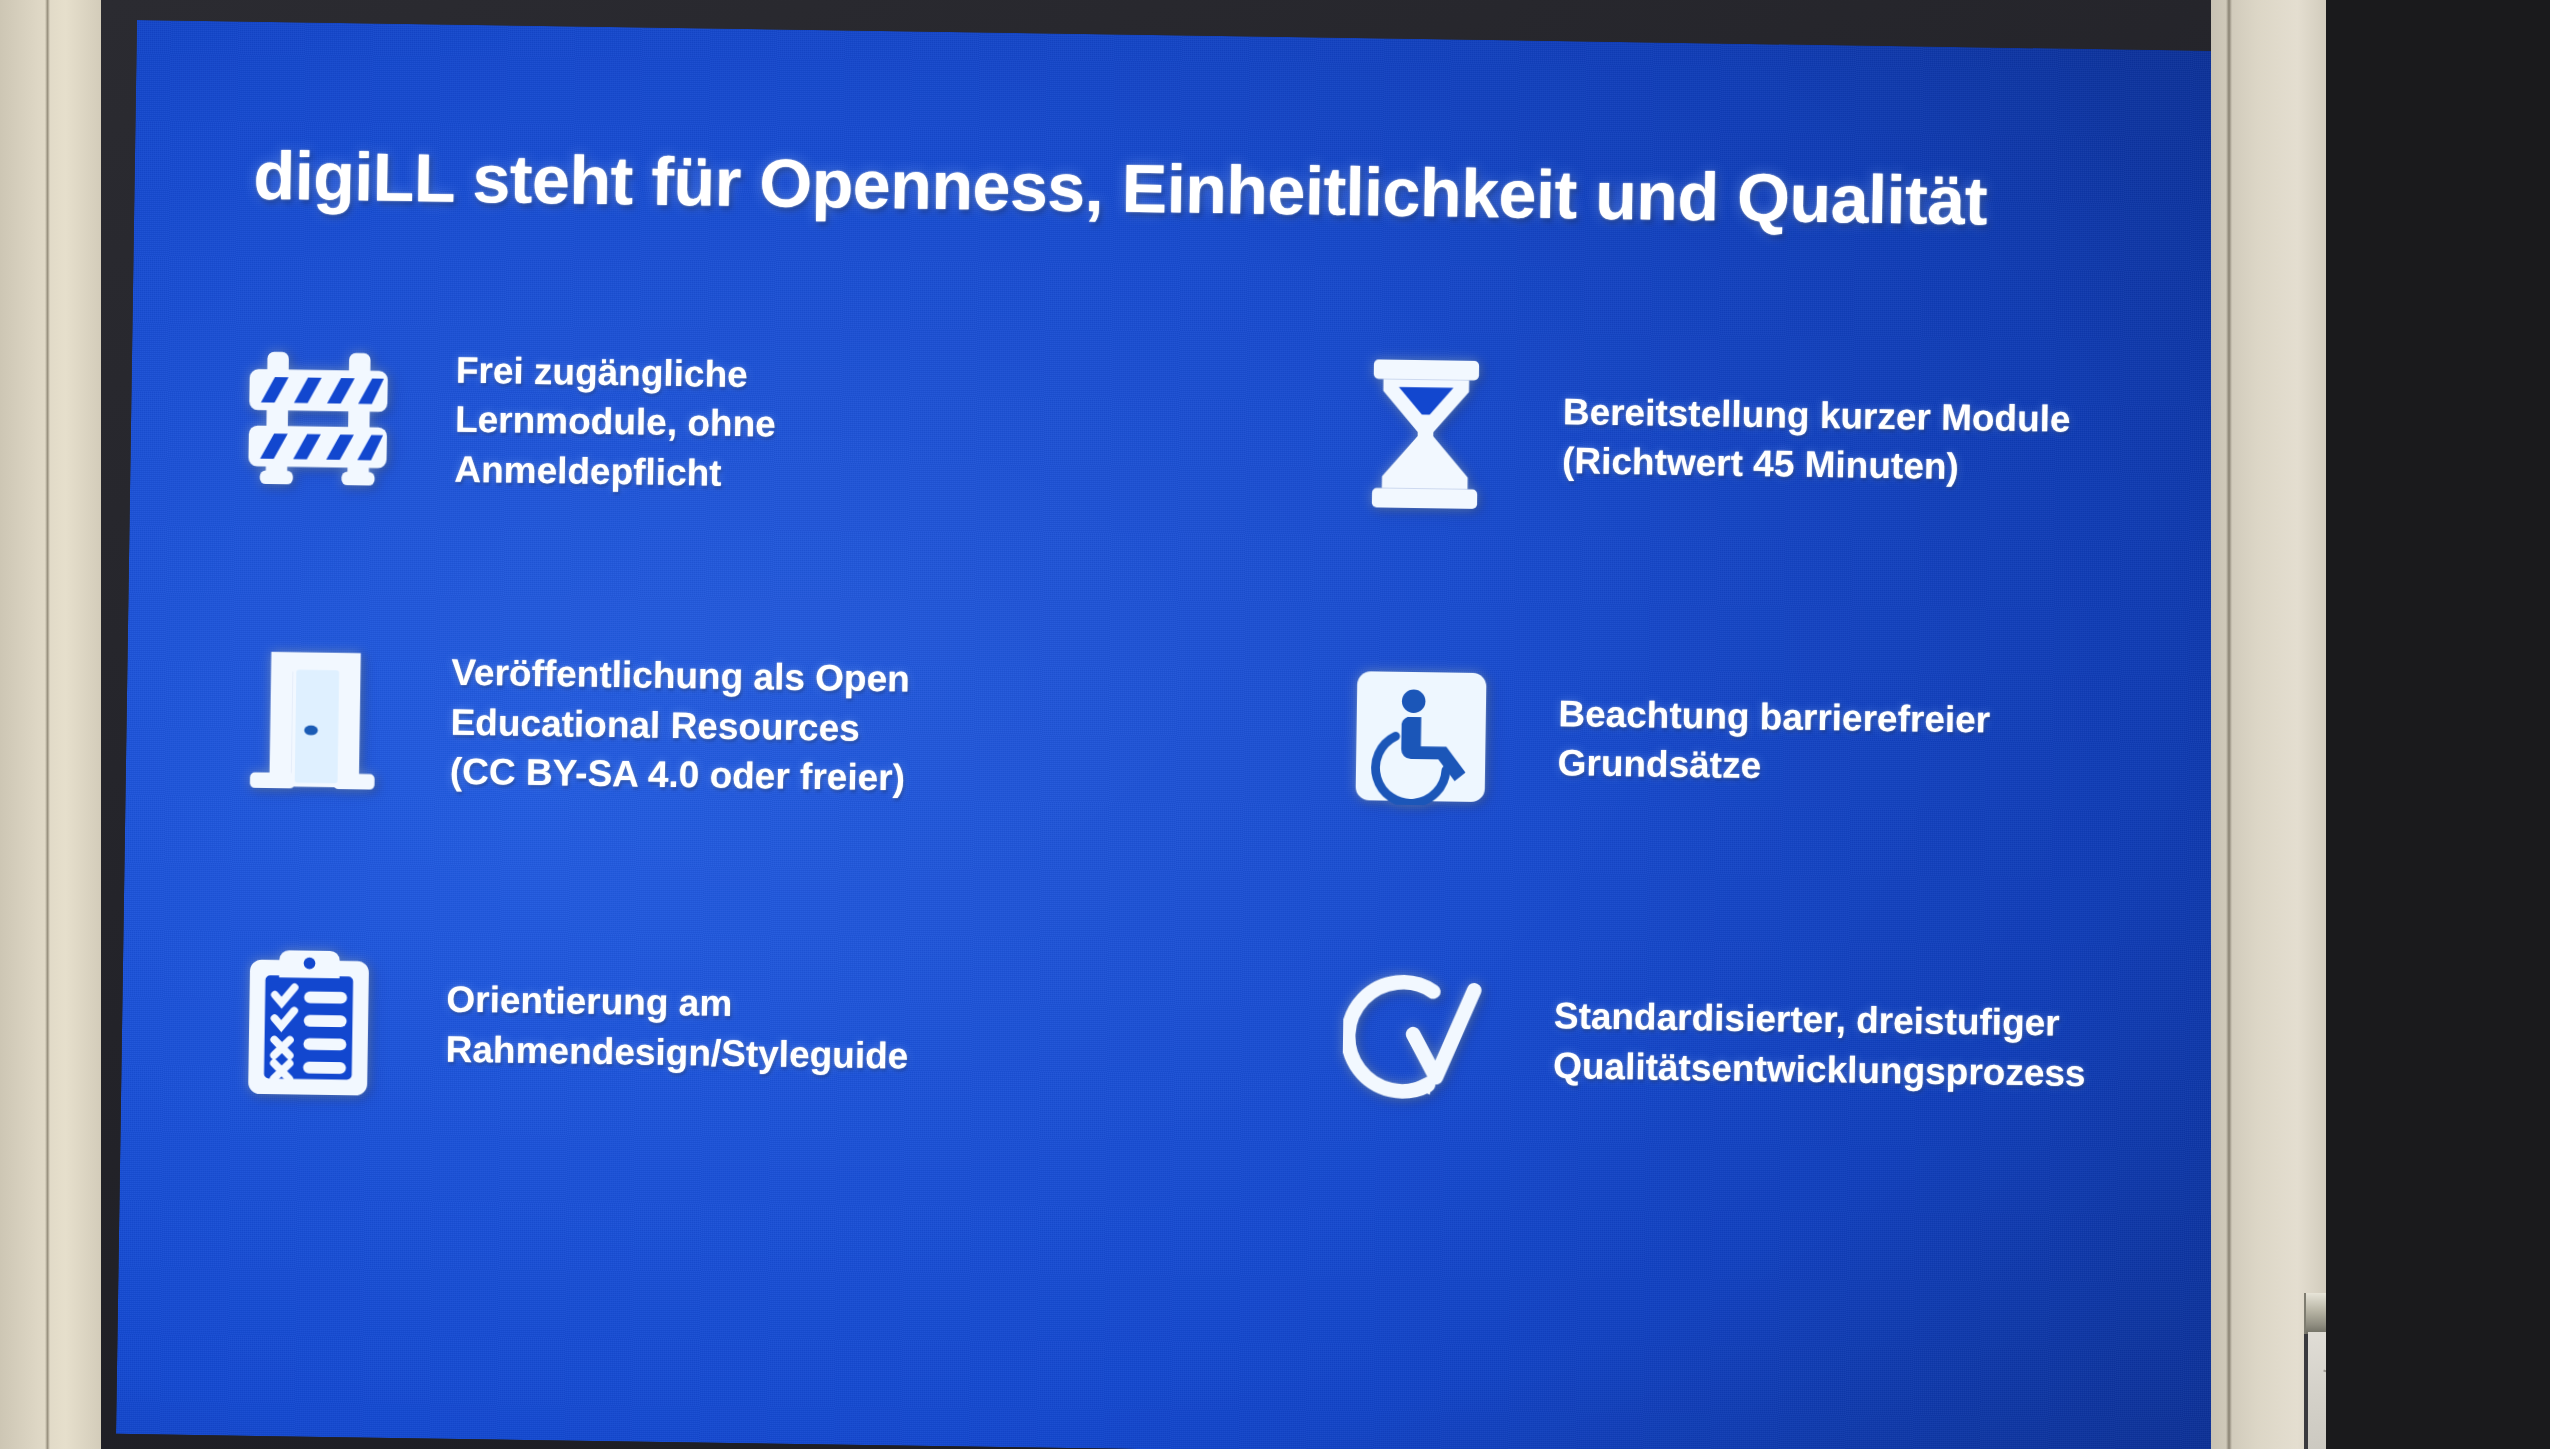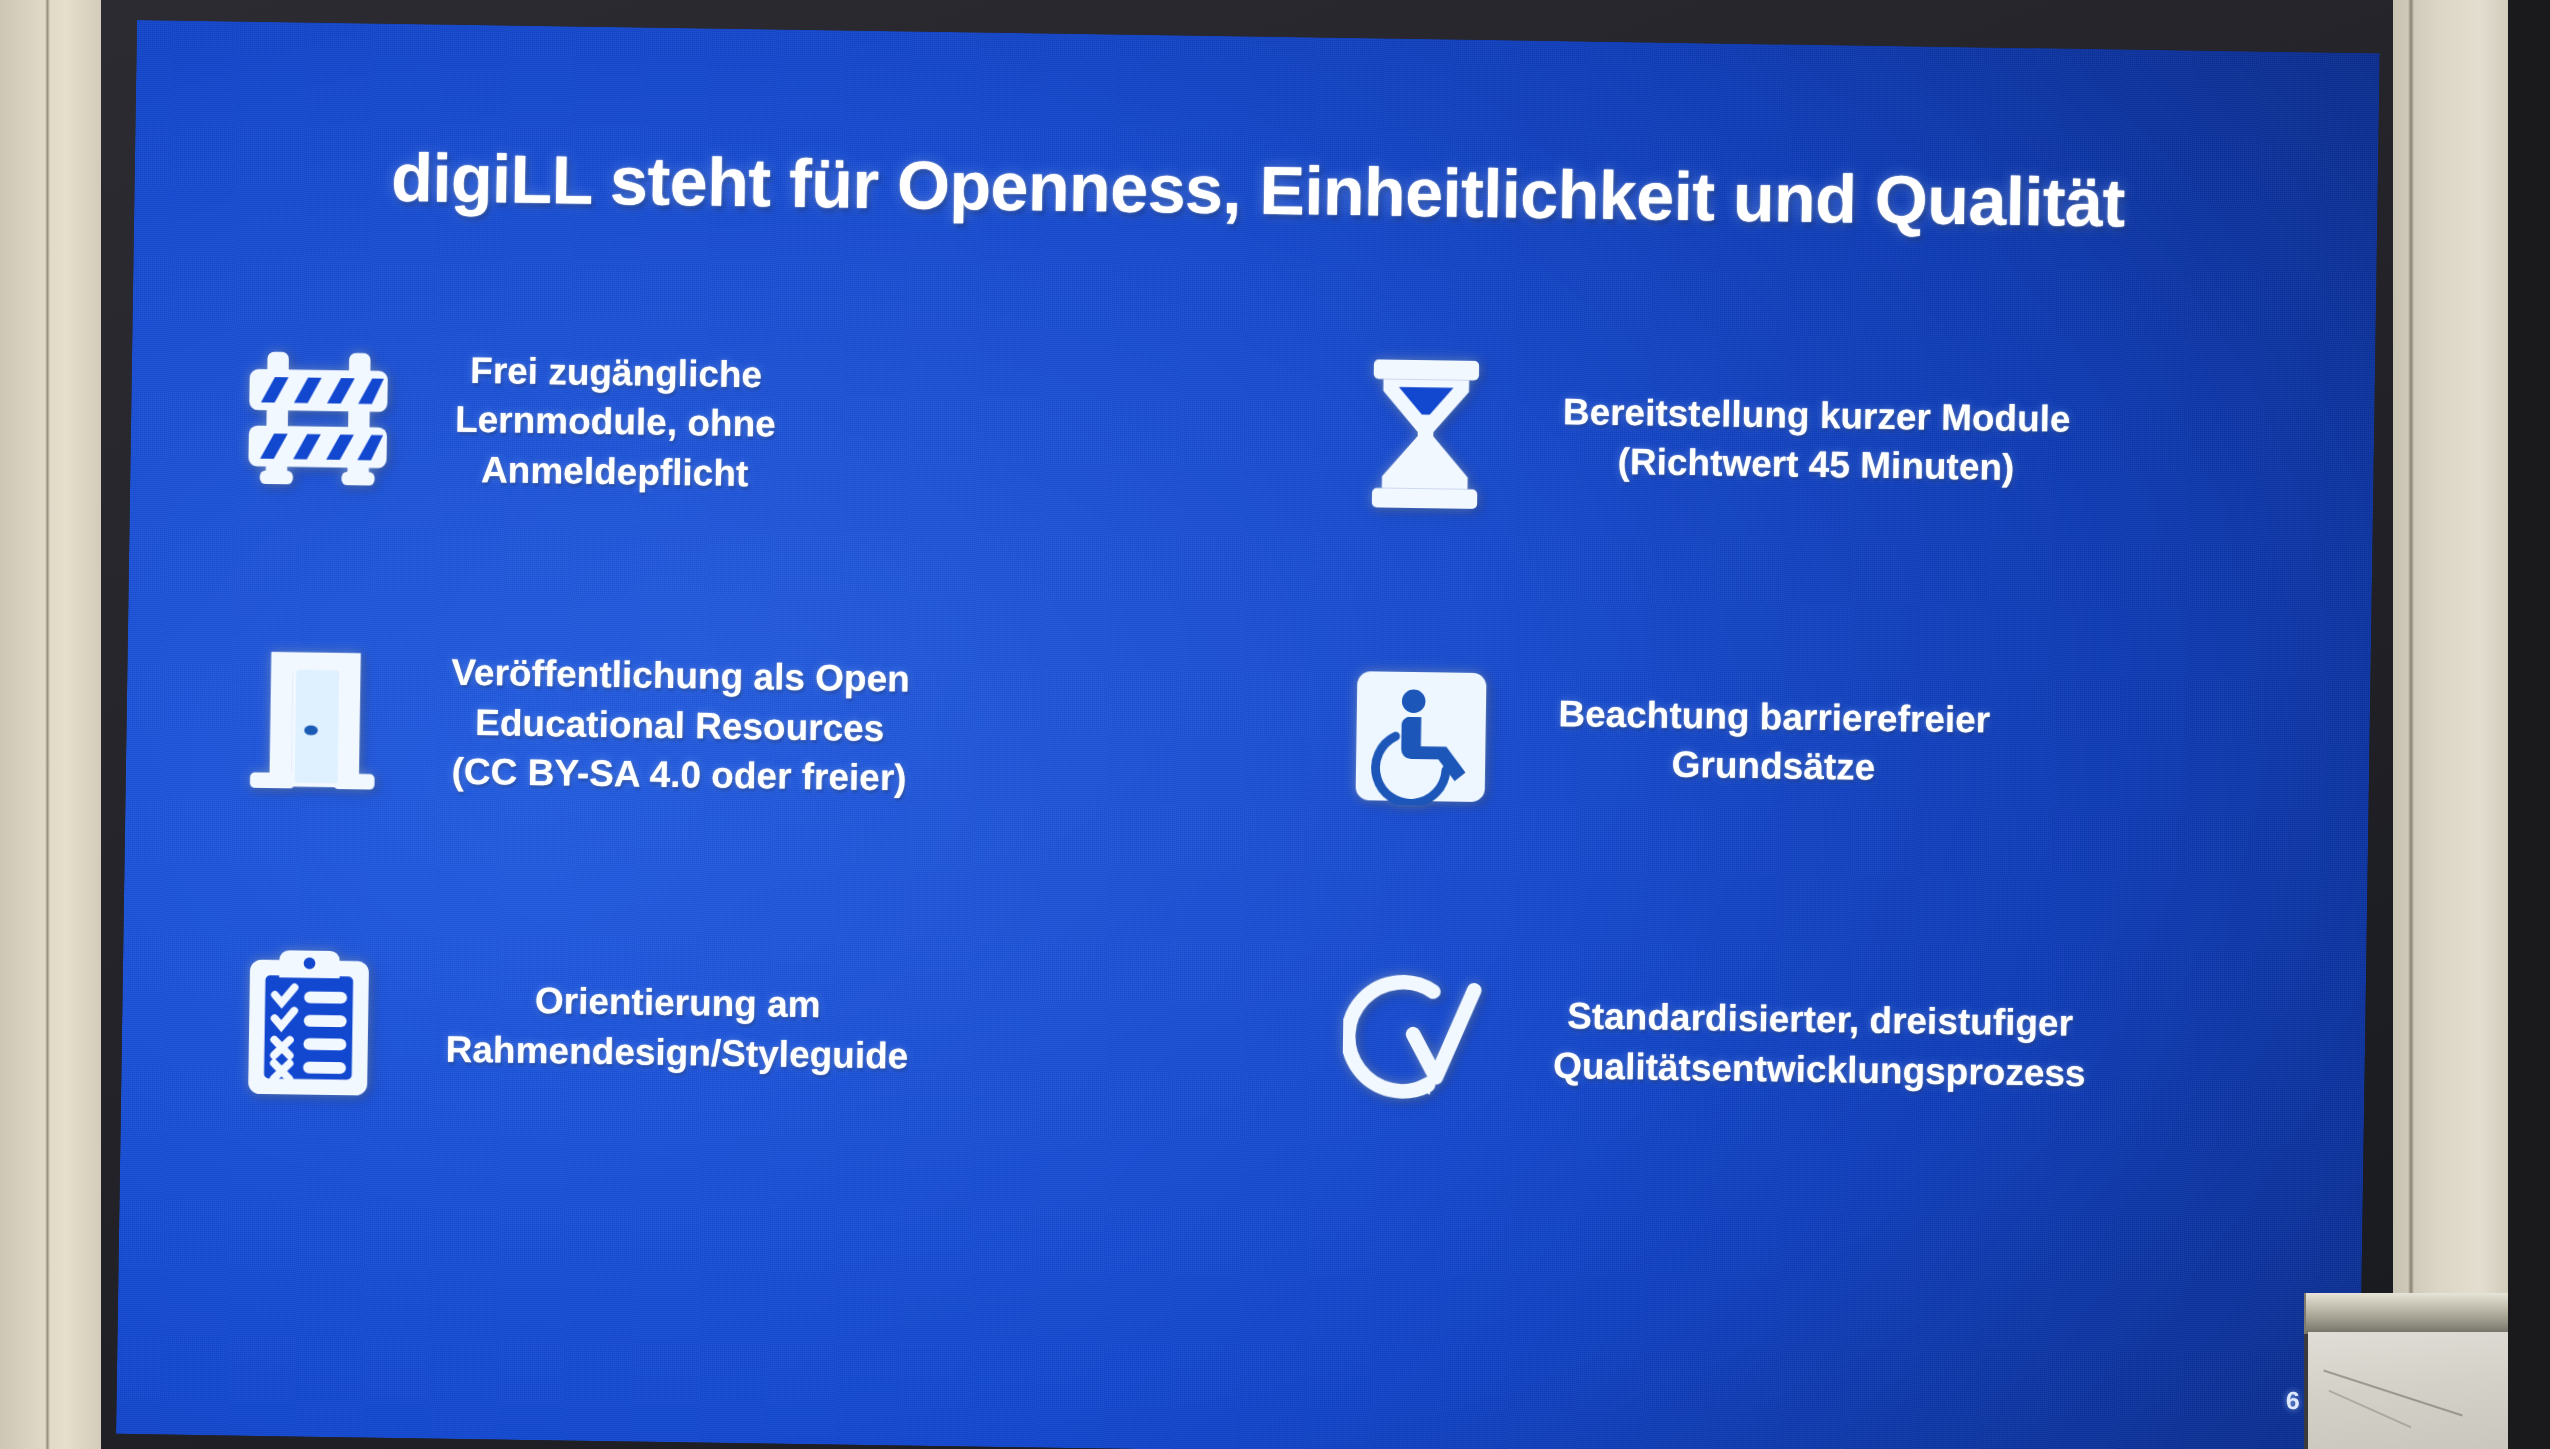--- a/index.html
+++ b/index.html
@@ -1,20 +1,20 @@
 <!DOCTYPE html>
 <html><head>
 <meta charset="utf-8">
 <style>
   * { margin:0; padding:0; box-sizing:border-box; }
   html,body { width:2550px; height:1449px; overflow:hidden; background:#1a1a1c; }
   body { font-family:"Liberation Sans", sans-serif; }
 
-  #photo { position:absolute; inset:0; width:2508px; height:1449px; overflow:hidden;
-           background:#121214;text-align:center; }
+  #photo { position:absolute; inset:0; width:2326px; height:1449px; overflow:hidden;
+           background:#121214; }
 
   
   .wall-left  { position:absolute; left:0;   top:0; width:109px;  height:1449px;
                 background:linear-gradient(90deg,#cdc6b4 0%,#ded7c5 35%,#e6dfcc 60%,#cfc8b6 100%); }
   .wall-left-seam { position:absolute; left:45px; top:0; width:4.9px; height:1449px;
                 background:linear-gradient(90deg,rgba(150,142,124,0),rgba(130,122,104,.75),rgba(150,142,124,0)); }
   .wall-right { position:absolute; right:0;  top:0; width:115px;  height:1449px;
                 background:linear-gradient(90deg,#c8c2b3 0%,#dcd6c6 40%,#e4ded0 75%,#d2ccbd 100%); }
   .wall-right-seam { position:absolute; right:94px; top:0; width:5.9px; height:1449px;
                 background:linear-gradient(90deg,rgba(140,133,118,0),rgba(118,111,96,.8),rgba(140,133,118,0)); }

